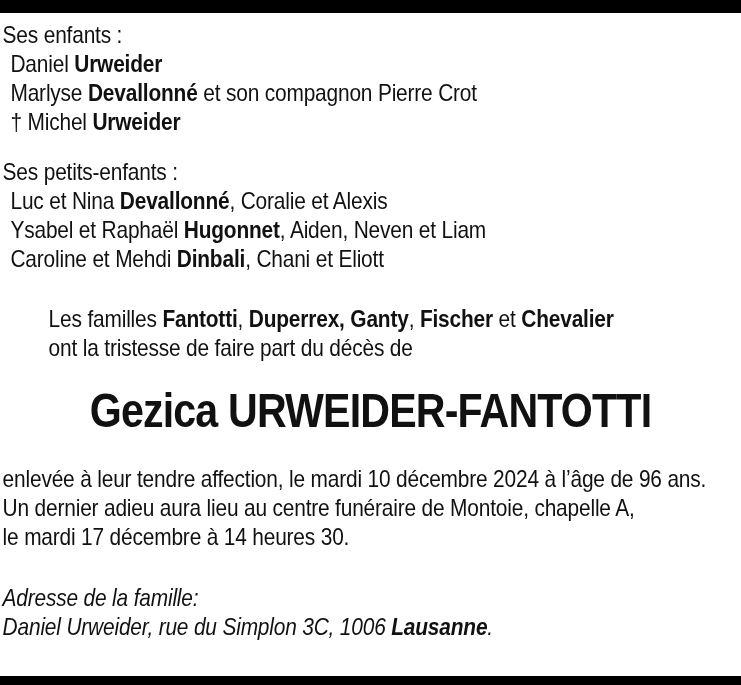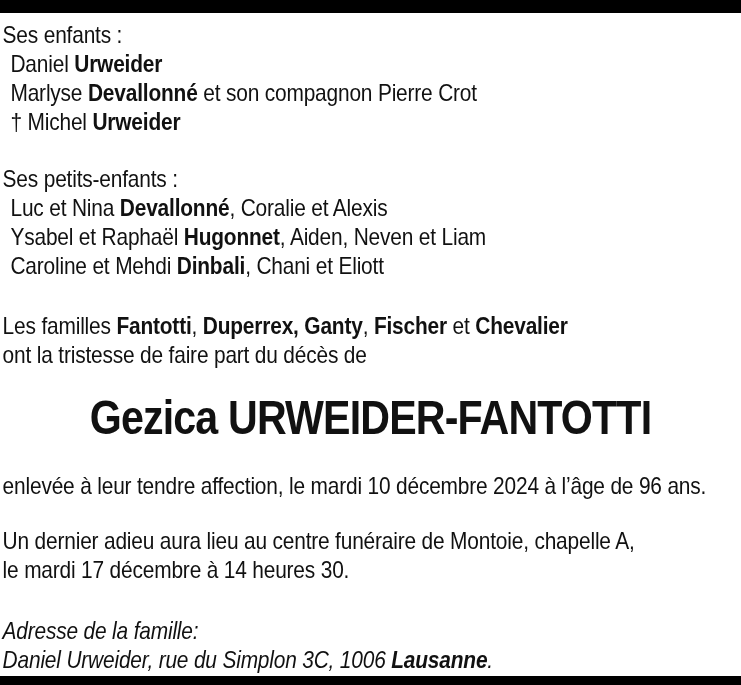--- a/index.html
+++ b/index.html
@@ -39,37 +39,37 @@
     white-space: nowrap;
     padding-left: 3px;
     transform: scaleX(0.87);
     transform-origin: 0 50%;
     letter-spacing: -0.2px;
   }
   .line.indent { padding-left: 12px; }
 
   .bold, .line .seg.bold { font-weight: 700; }
 
-  .gap-sm { margin-top: 28px; }
-  .gap-md { margin-top: 31px; }
+  .gap-sm { margin-top: 21px; }
+  .gap-md { margin-top: 31px; padding-left: 46px; }
 
   .title {
     margin-top: 20px;
     font-size: 49px;
     line-height: 56px;
     font-weight: 700;
     text-align: center;
     white-space: nowrap;
     transform: scaleX(0.84);
     transform-origin: 50% 50%;
     letter-spacing: -1px;
   }
 
   .death-line { margin-top: 26px; }
-  .ceremony-block { margin-top: 26px; }
+  .ceremony-block { }
   .address-block { margin-top: 32px; font-style: italic; }
 </style>
 </head>
 <body>
 
 <div class="page">
   <div class="bar top"></div>
 
   <div class="content">
 

